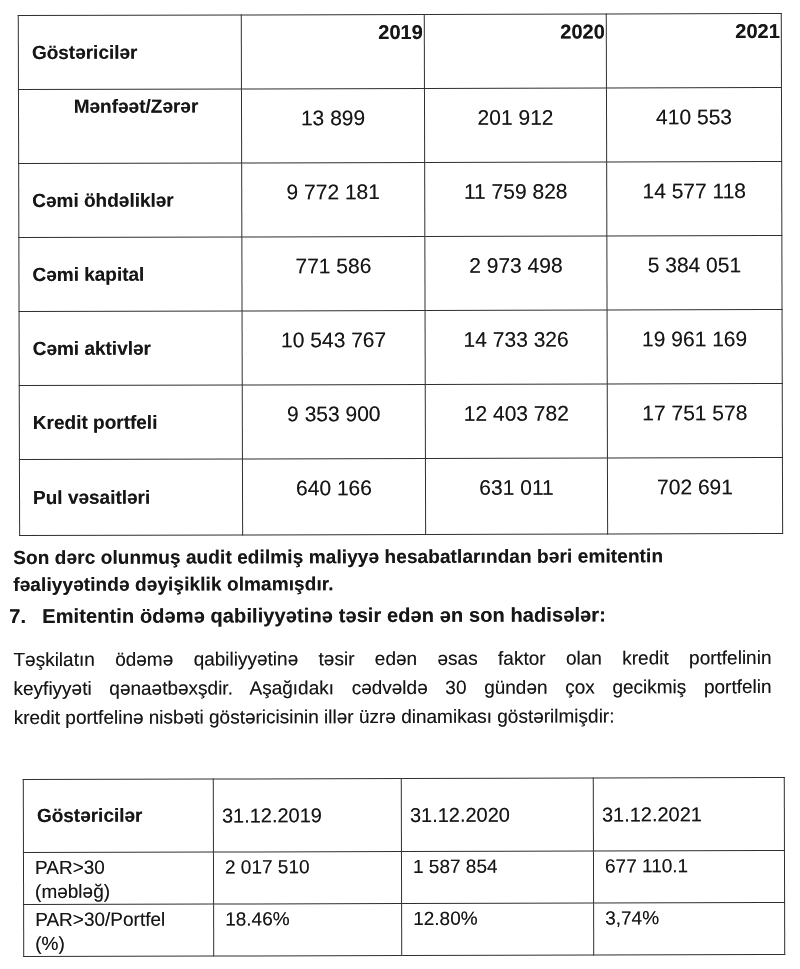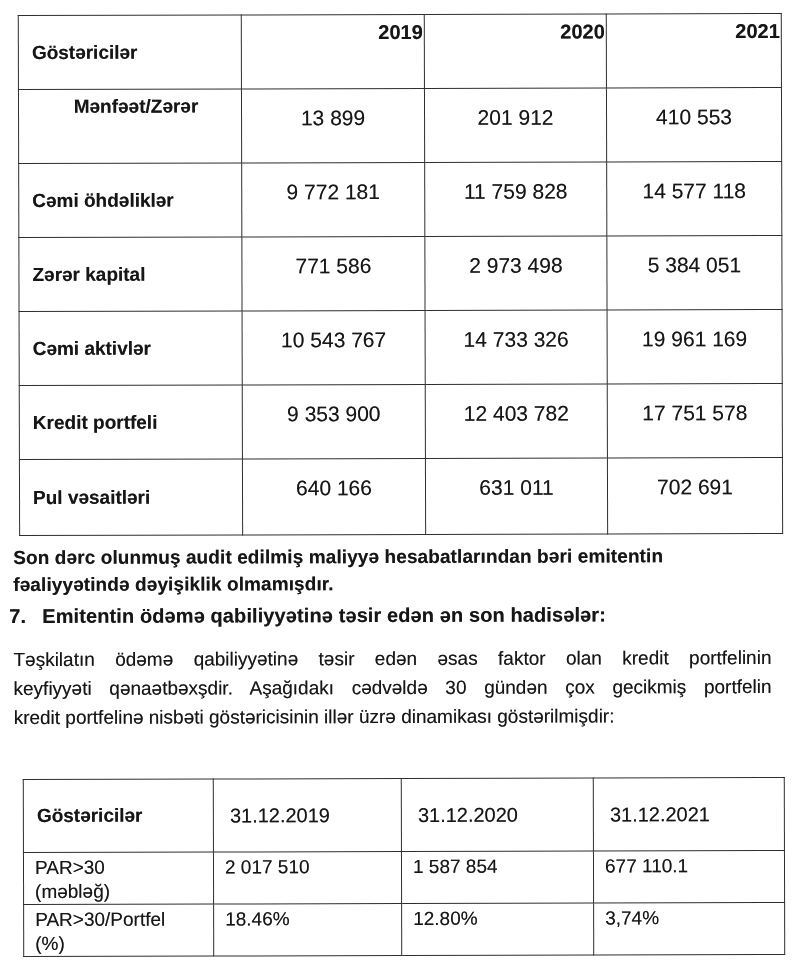--- a/index.html
+++ b/index.html
@@ -106,21 +106,21 @@
   #table2 th.hl2 {
     text-align: left;
     vertical-align: middle;
     padding-left: 13px;
     font-size: 19px;
     font-weight: bold;
   }
   #table2 th.hd2 {
     text-align: left;
     vertical-align: middle;
-    padding-left: 16px;
+    padding-left: 8px;
     font-size: 20px;
     font-weight: normal;
   }
   #table2 td {
     font-size: 19px;
     vertical-align: top;
     padding: 3px 4px 0 11px;
     line-height: 24px;
   }
   #table2 td.lbl2 { white-space: pre-line; }
@@ -150,21 +150,21 @@
       <td class="num">201 912</td>
       <td class="num">410 553</td>
     </tr>
     <tr style="height:74px;">
       <td class="lbl">Cəmi öhdəliklər</td>
       <td class="num">9 772 181</td>
       <td class="num">11 759 828</td>
       <td class="num">14 577 118</td>
     </tr>
     <tr style="height:74px;">
-      <td class="lbl">Zərər kapital</td>
+      <td class="lbl">Cəmi kapital</td>
       <td class="num">771 586</td>
       <td class="num">2 973 498</td>
       <td class="num">5 384 051</td>
     </tr>
     <tr style="height:74px;">
       <td class="lbl">Cəmi aktivlər</td>
       <td class="num">10 543 767</td>
       <td class="num">14 733 326</td>
       <td class="num">19 961 169</td>
     </tr>

